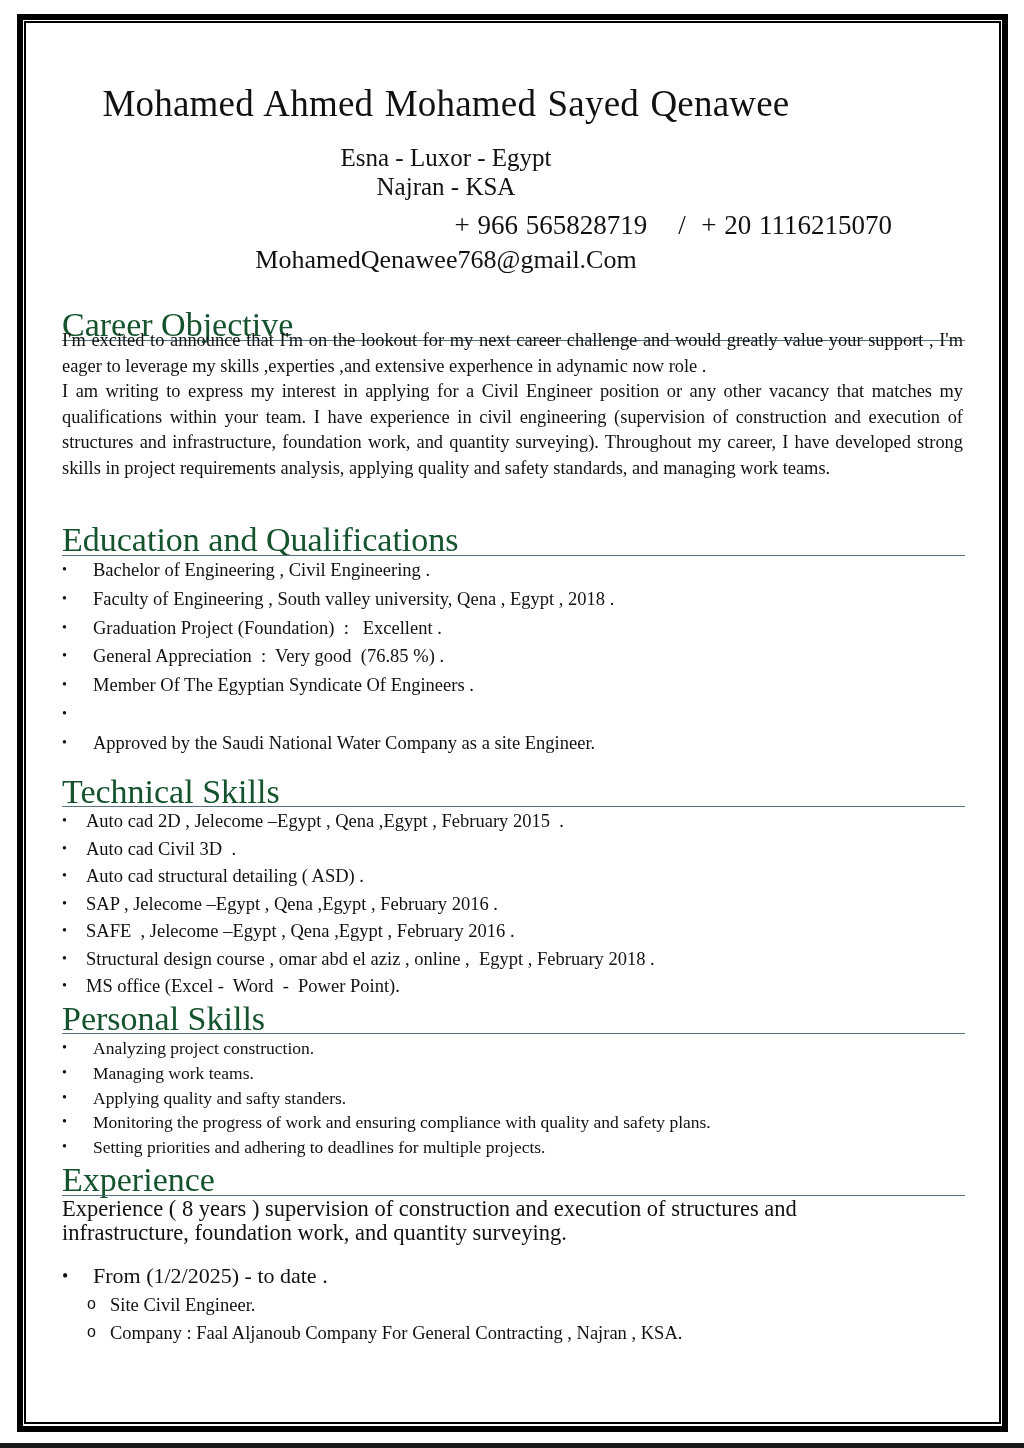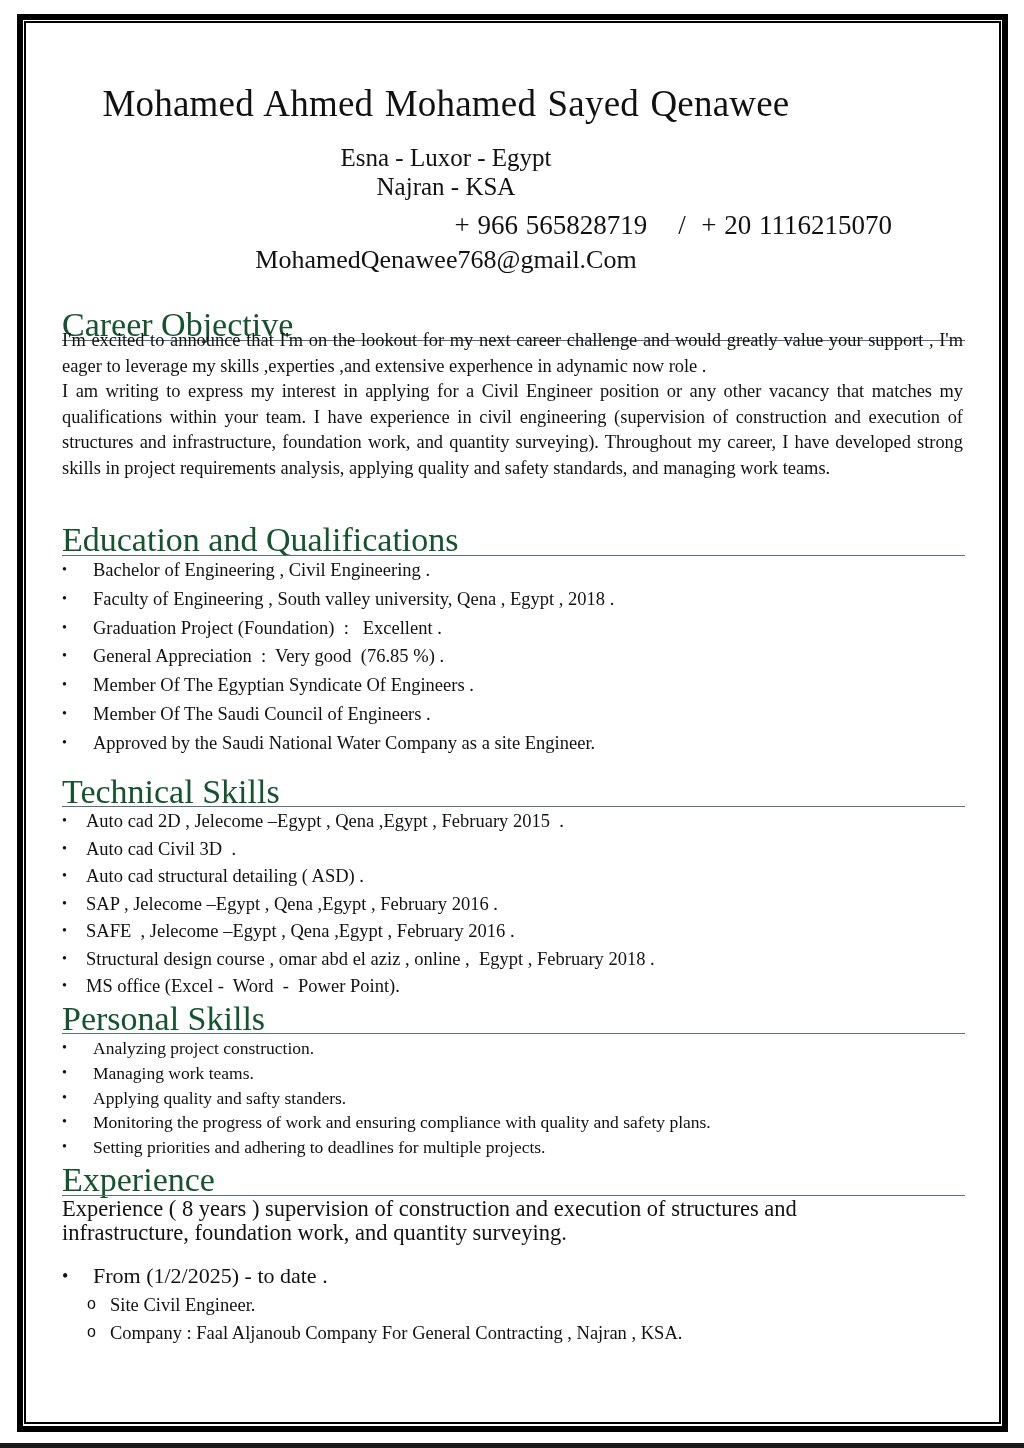--- a/index.html
+++ b/index.html
@@ -54,21 +54,21 @@
 </div>
 
 <div class="section-title" style="top: 521px;">Education and Qualifications</div>
 <div class="rule" style="top: 555px;"></div>
 <ul class="list edu" style="top: 560px;">
   <li><span class="bullet">•</span><span>Bachelor of Engineering  , Civil Engineering .</span></li>
   <li><span class="bullet">•</span><span>Faculty of Engineering , South valley university, Qena , Egypt , 2018 .</span></li>
   <li><span class="bullet">•</span><span style="white-space: pre;">Graduation Project (Foundation)  :   Excellent .</span></li>
   <li><span class="bullet">•</span><span style="white-space: pre;">General Appreciation  :  Very good  (76.85 %) .</span></li>
   <li><span class="bullet">•</span><span>Member Of The Egyptian Syndicate Of Engineers .</span></li>
-  <li><span class="bullet">•</span><span>Member Of The Saudi Council of Engineers .</span></li>
+  <li><span class="bullet">•</span></li>
   <li><span class="bullet">•</span><span>Approved by the Saudi National Water Company as a site Engineer.</span></li>
 </ul>
 
 <div class="section-title" style="top: 773px;">Technical Skills</div>
 <div class="rule" style="top: 806px;"></div>
 <ul class="list tech" style="top: 811px;">
   <li><span class="bullet">•</span><span style="white-space: pre;">Auto cad 2D , Jelecome –Egypt , Qena ,Egypt , February 2015  .</span></li>
   <li><span class="bullet">•</span><span style="white-space: pre;">Auto cad Civil 3D  .</span></li>
   <li><span class="bullet">•</span><span>Auto cad structural detailing ( ASD) .</span></li>
   <li><span class="bullet">•</span><span>SAP , Jelecome –Egypt , Qena ,Egypt , February 2016 .</span></li>

